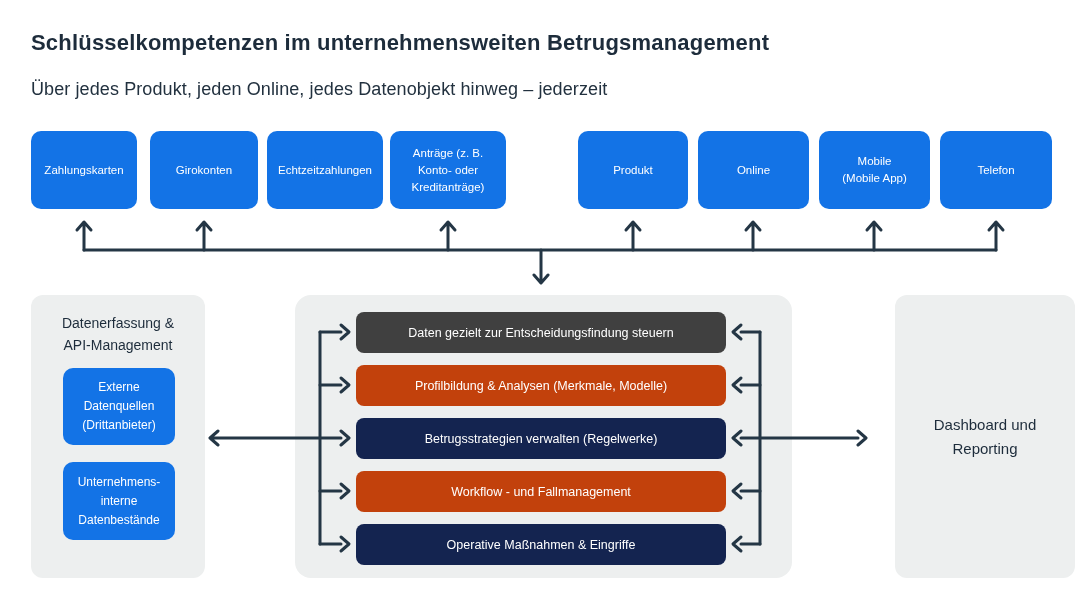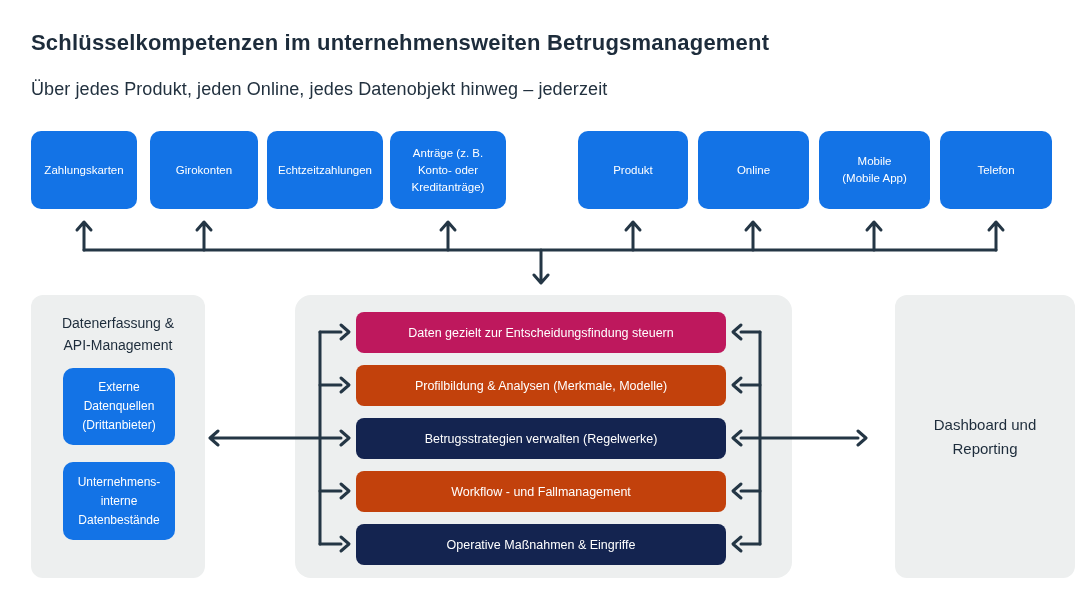--- a/index.html
+++ b/index.html
@@ -47,21 +47,21 @@
     display:flex; align-items:center; justify-content:center; text-align:center;
     padding:0 6px; box-sizing:border-box; white-space:pre-line;
   }
   #left-box-0 { top:73px;  height:77px; }
   #left-box-1 { top:167px; height:78px; }
   .row {
     position:absolute; left:61px; width:370px; height:41px; border-radius:8px;
     color:#ffffff; font-size:12.5px; font-weight:500;
     display:flex; align-items:center; justify-content:center; text-align:center;
   }
-  .row.royal  { background:#be185d; }
+  .row.royal  { background:#404040; }
   .row.indigo { background:#c2410c; }
   .row.navy   { background:#142450; }
   #row-0 { top:17px; }
   #row-1 { top:70px; }
   #row-2 { top:123px; }
   #row-3 { top:176px; }
   #row-4 { top:229px; }
   svg.connectors {
     position:absolute; left:0; top:0; width:1080px; height:608px;
     pointer-events:none;

